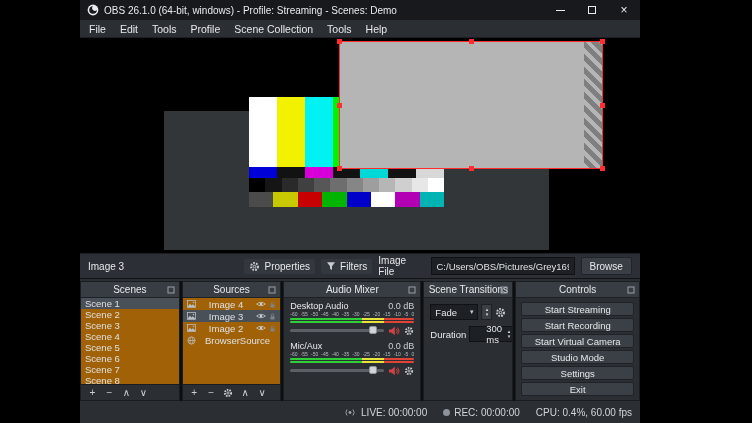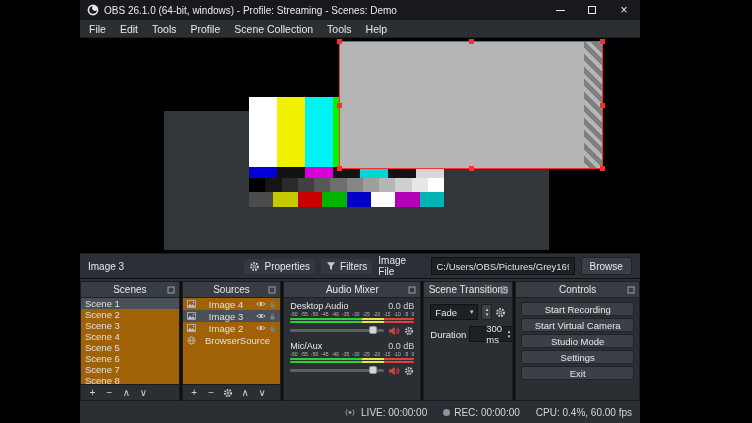--- a/index.html
+++ b/index.html
@@ -469,20 +469,21 @@
     </div>
 
     <div class="dock" style="width:130px">
       <div class="dock-header">
         <span>Controls</span>
         <svg class="ic float-ic" width="8" height="8" style="color:#9aa0a6">
             <use href="#i-float"></use>
           </svg>
       </div>
       <div class="controls-body">
+        <div class="ctl-btn">Start Streaming</div>
         <div class="ctl-btn">Start Recording</div>
         <div class="ctl-btn">Start Virtual Camera</div>
         <div class="ctl-btn">Studio Mode</div>
         <div class="ctl-btn">Settings</div>
         <div class="ctl-btn">Exit</div>
       </div>
     </div>
 
   </div>
 

